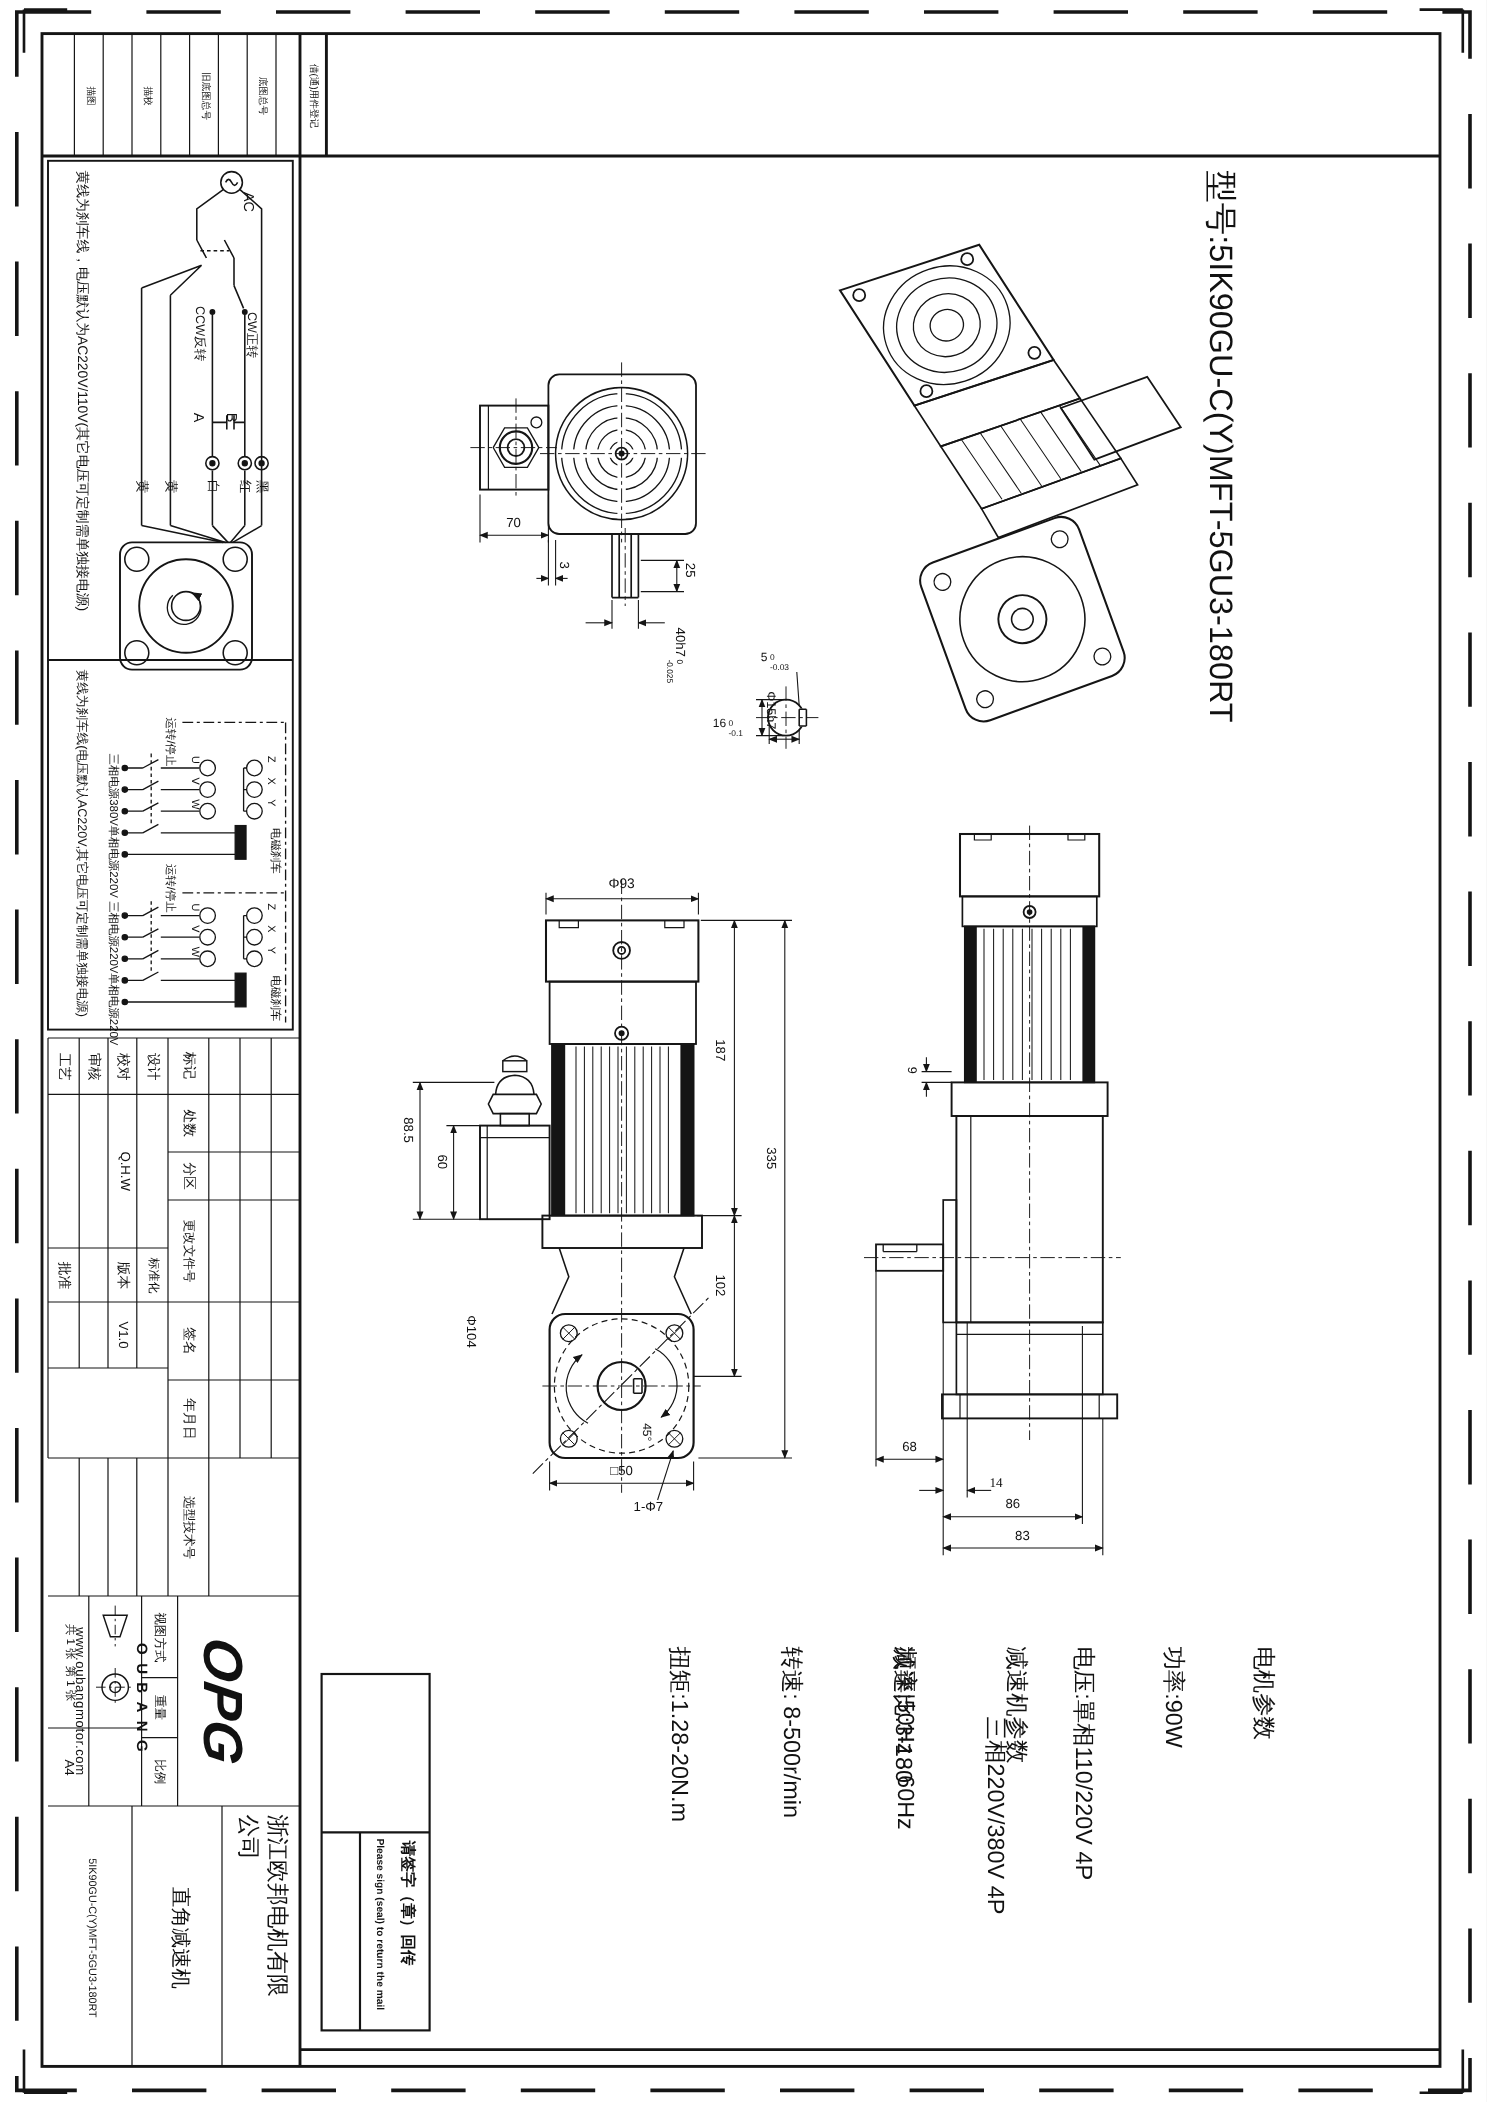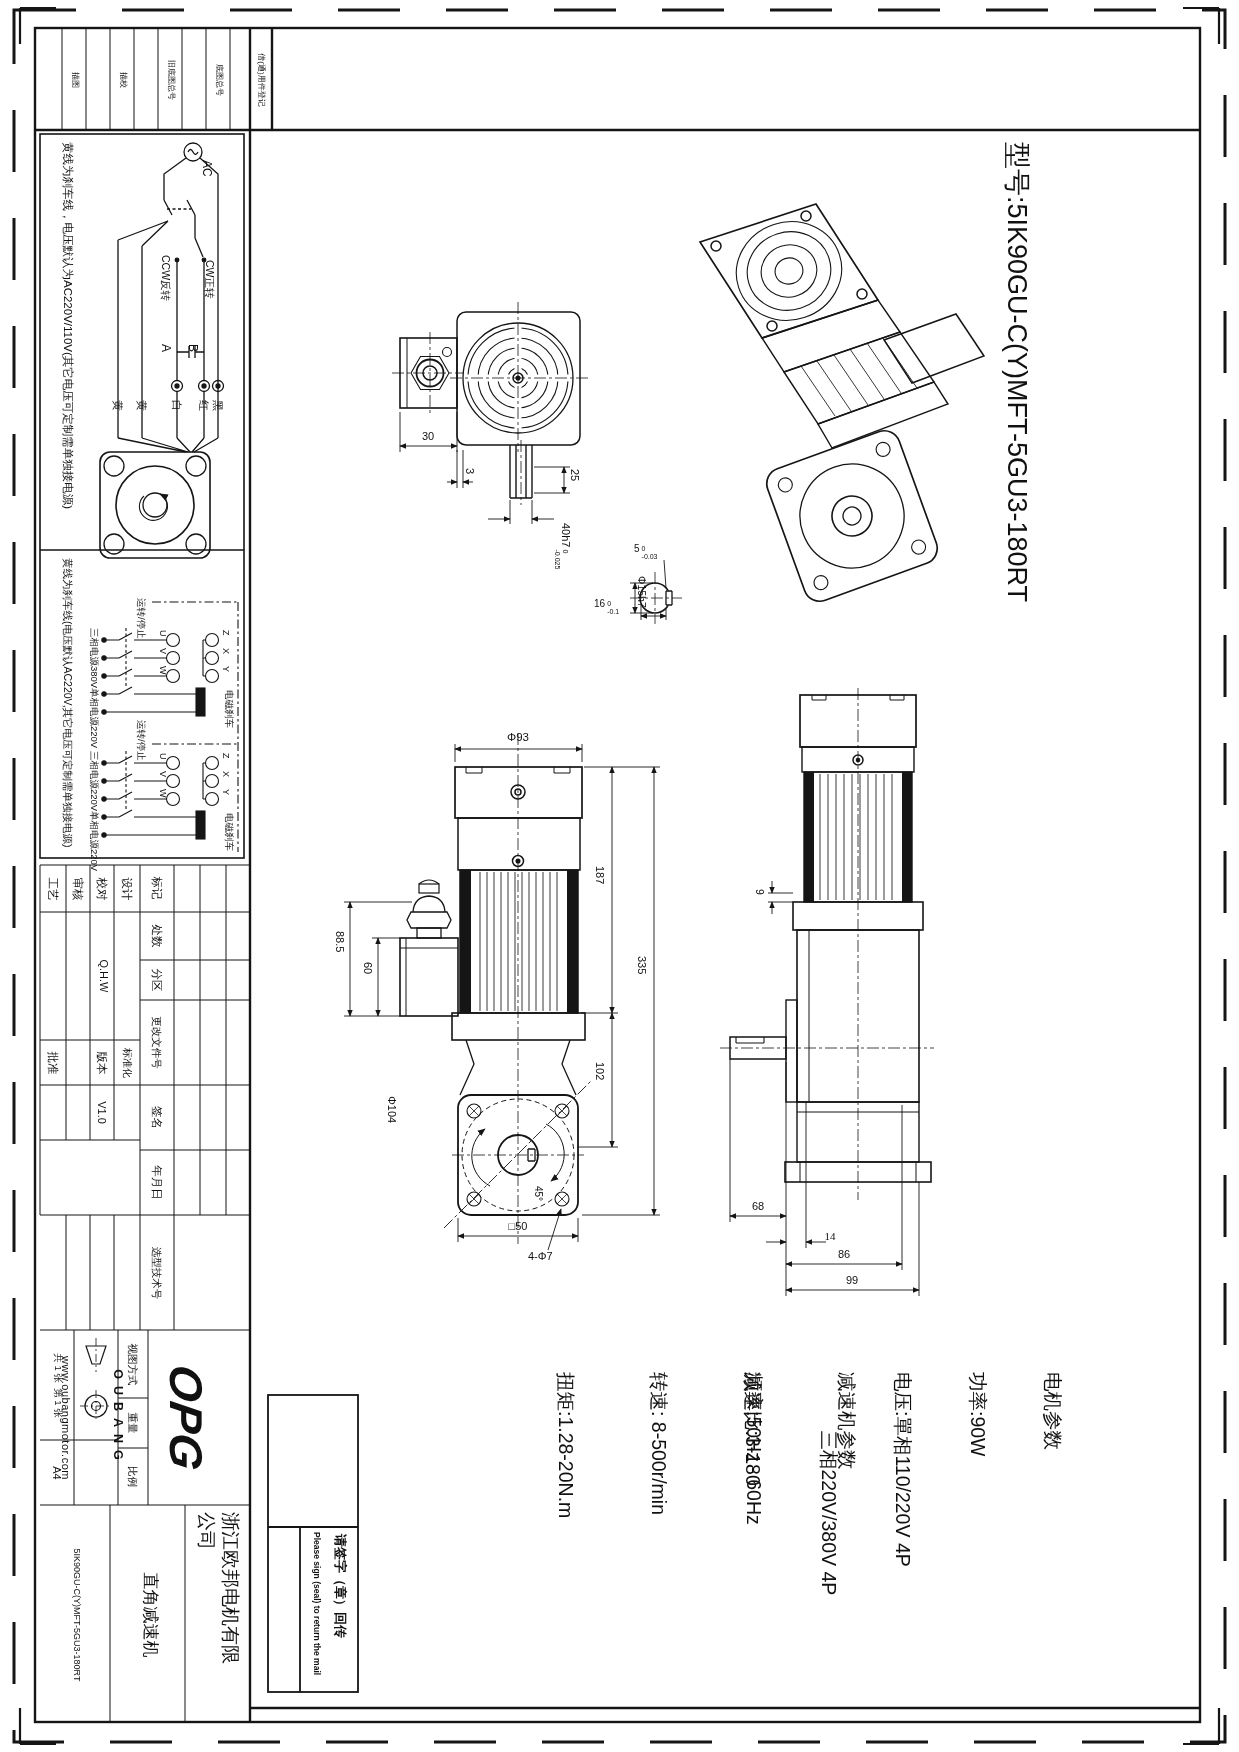--- a/index.html
+++ b/index.html
@@ -407,39 +407,39 @@
   <div class="logo-url">www.oubangmotor.com</div>
 </div>
 
 <div class="lbl rot wrap" style="left:242px;top:1512px;width:162px;font-size:19px;line-height:24px;">浙江欧邦电机有限公司</div>
 <div class="lbl rot ctr" style="left:160px;top:1508px;width:214px;font-size:17px;">直角减速机</div>
 <div class="lbl rot ctr" style="left:82px;top:1508px;width:214px;font-size:9px;">5IK90GU-C(Y)MFT-5GU3-180RT</div>
 
 <div class="lbl rot b" style="left:347px;top:1534px;font-size:13px;">请签字（章）回传</div>
 <div class="lbl rot b" style="left:321px;top:1532px;font-size:8.5px;">Please sign (seal) to return the mail</div>
 
-<div class="lbl ctr" style="left:398px;top:430px;width:60px;font-size:11px;">30</div>
+<div class="lbl ctr" style="left:398px;top:430px;width:60px;font-size:11px;">70</div>
 <div class="lbl rot" style="left:476px;top:468px;font-size:11px;">3</div>
 <div class="lbl rot" style="left:581px;top:469px;font-size:11px;">25</div>
 <div class="lbl rot" style="left:572px;top:523px;font-size:11px;"><span>40h7</span><span class="tol"><i>0</i><i>-0.025</i></span></div>
 
 <div class="lbl rot" style="left:648px;top:576px;font-size:10.5px;">Φ15h7</div>
 <div class="lbl" style="left:634px;top:543px;font-size:10px;"><span>5</span><span class="tol"><i>0</i><i>-0.03</i></span></div>
 <div class="lbl" style="left:594px;top:598px;font-size:10px;"><span>16</span><span class="tol"><i>0</i><i>-0.1</i></span></div>
 
 <div class="lbl ctr" style="left:486px;top:731px;width:64px;font-size:11.5px;">Φ93</div>
 <div class="lbl rot" style="left:606px;top:866px;font-size:11px;">187</div>
 <div class="lbl rot" style="left:606px;top:1062px;font-size:11px;">102</div>
 <div class="lbl rot" style="left:648px;top:956px;font-size:11px;">335</div>
 <div class="lbl rot" style="left:346px;top:931px;font-size:11px;">88.5</div>
 <div class="lbl rot" style="left:374px;top:962px;font-size:11px;">60</div>
 <div class="lbl rot" style="left:398px;top:1096px;font-size:11px;">Φ104</div>
 <div class="lbl rot" style="left:544px;top:1186px;font-size:10px;">45°</div>
 <div class="lbl ctr" style="left:488px;top:1220px;width:60px;font-size:11px;">□50</div>
-<div class="lbl" style="left:528px;top:1250px;font-size:11px;">4-Φ7</div>
+<div class="lbl" style="left:528px;top:1250px;font-size:11px;">1-Φ7</div>
 
 <div class="lbl rot" style="left:766px;top:889px;font-size:10.5px;">9</div>
 <div class="lbl ctr" style="left:728px;top:1200px;width:60px;font-size:11px;">68</div>
 <div class="lbl ctr" style="left:812px;top:1230px;width:36px;font-size:11px;font-family:Liberation Serif, serif;">14</div>
 <div class="lbl ctr" style="left:819px;top:1248px;width:50px;font-size:11px;">86</div>
-<div class="lbl ctr" style="left:827px;top:1274px;width:50px;font-size:11px;">99</div>
+<div class="lbl ctr" style="left:827px;top:1274px;width:50px;font-size:11px;">83</div>
 
 </div>
 
 </body></html>

